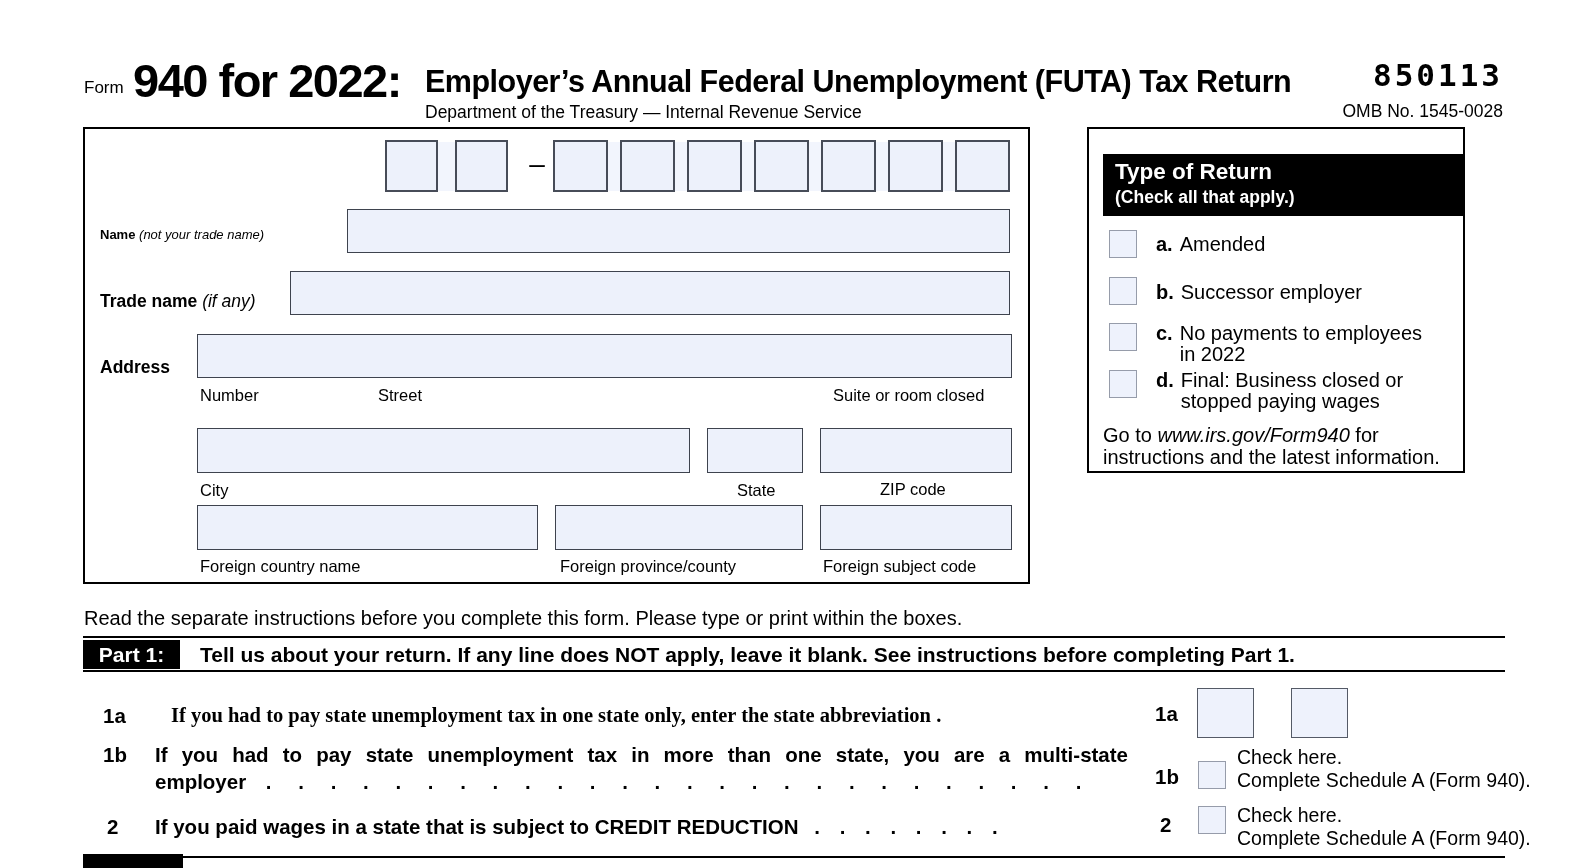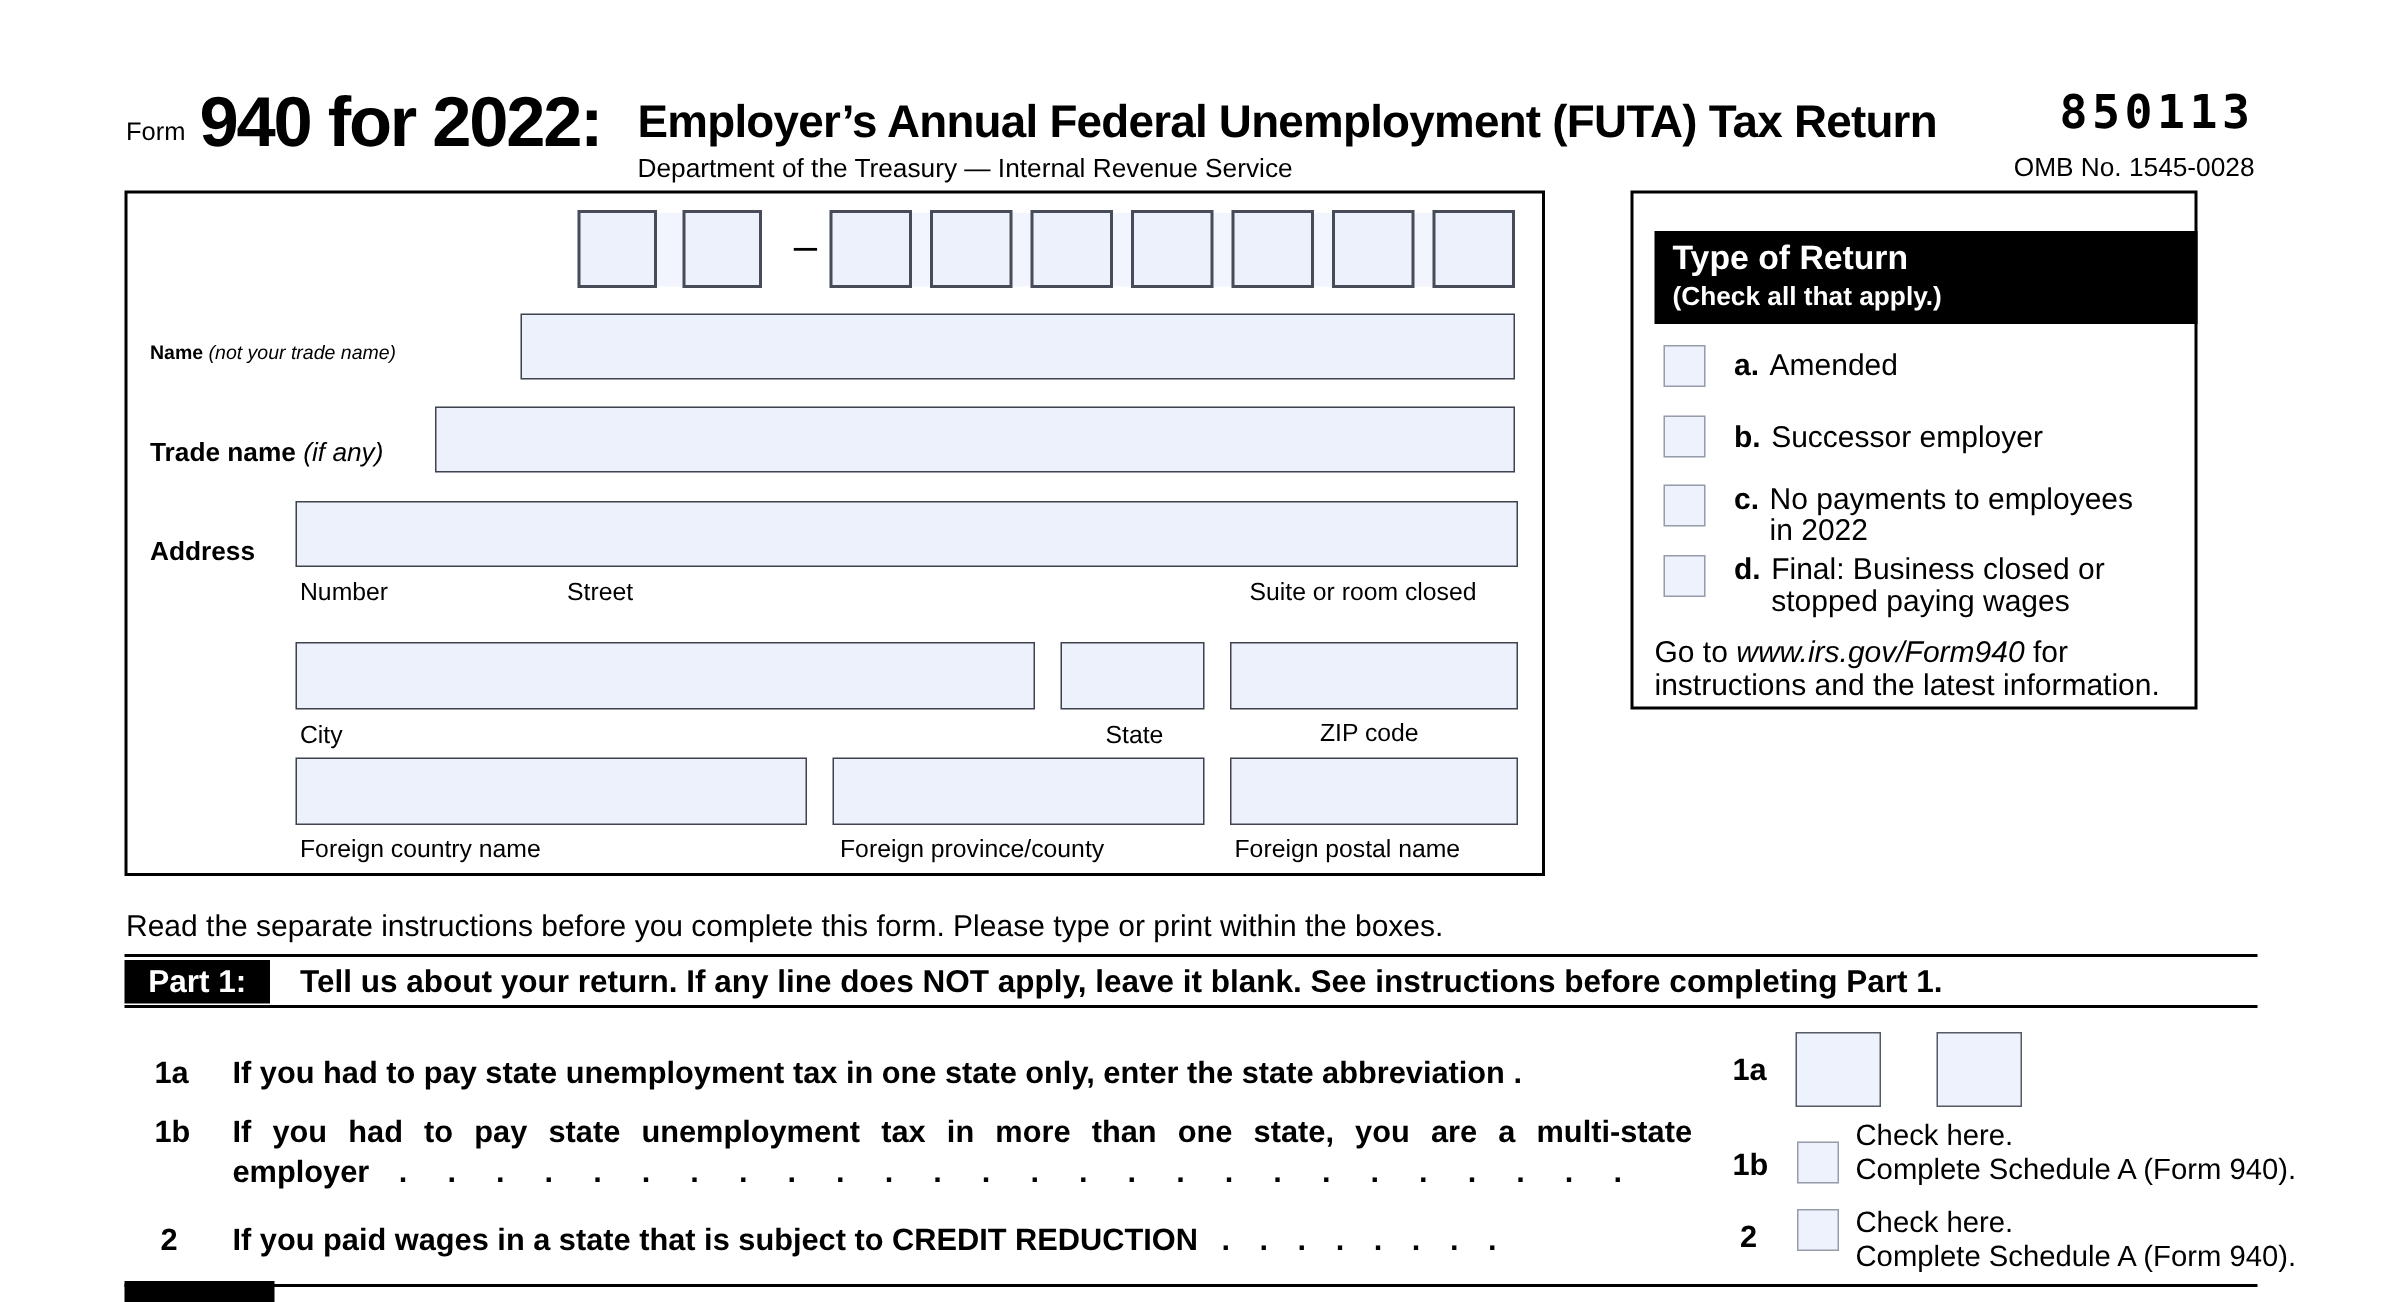--- a/index.html
+++ b/index.html
@@ -85,21 +85,21 @@
   <div class="fld thin" style="left:820px; top:428px; width:192px; height:45px;"></div>
   <span class="abs caption" style="left:200px; top:481px;">City</span>
   <span class="abs caption" style="left:737px; top:481px;">State</span>
   <span class="abs caption" style="left:880px; top:480px;">ZIP code</span>
 
   <div class="fld thin" style="left:197px; top:505px; width:341px; height:45px;"></div>
   <div class="fld thin" style="left:555px; top:505px; width:248px; height:45px;"></div>
   <div class="fld thin" style="left:820px; top:505px; width:192px; height:45px;"></div>
   <span class="abs caption" style="left:200px; top:557px;">Foreign country name</span>
   <span class="abs caption" style="left:560px; top:557px;">Foreign province/county</span>
-  <span class="abs caption" style="left:823px; top:557px;">Foreign postal name</span>
+  <span class="abs caption" style="left:823px; top:557px;">Foreign subject code</span>
 
   <div class="abs" style="left:1087px; top:127px; width:378px; height:346px; border:2px solid #000;"></div>
   <div class="band" style="left:1103px; top:154px; width:362px; height:62px; padding:5px 0 12px 12px;">
     <div style="font-size:22.5px; font-weight:bold;">Type of Return</div>
     <div style="font-size:17.5px; font-weight:bold; margin-top:2px;">(Check all that apply.)</div>
   </div>
 
   <div class="cb" style="left:1109px; top:230px; width:28px; height:28px;"></div>
   <div class="opt" style="left:1156px; top:234px;">
     <span class="letter">a.</span>
@@ -129,21 +129,21 @@
   </div>
 
   <span class="abs" style="left:84px; top:607px; font-size:20px;">Read the separate instructions before you complete this form. Please type or print within the boxes.</span>
 
   <div class="hline" style="left:83px; top:636px; width:1422px; height:1.5px;"></div>
   <div class="band" style="left:83px; top:640px; width:97px; height:29px; text-align:center; font-size:21px; font-weight:bold; line-height:29px;">Part 1:</div>
   <span class="abs" style="left:200px; top:643px; font-size:21px; font-weight:bold;">Tell us about your return. If any line does NOT apply, leave it blank. See instructions before completing Part 1.</span>
   <div class="hline" style="left:83px; top:670px; width:1422px; height:2px;"></div>
 
   <span class="abs stmt" style="left:103px; top:702px;">1a</span>
-  <span class="abs stmt" style="left:155px; top:702px;">If you had to pay state unemployment tax in one state only, enter the state abbreviation .</span>
+  <span class="abs stmt" style="left:171px; top:702px;font-family:Liberation Serif, serif;">If you had to pay state unemployment tax in one state only, enter the state abbreviation .</span>
   <span class="abs rightnum" style="left:1155px; top:702px;">1a</span>
   <div class="ansbox" style="left:1197px; top:688px; width:57px; height:50px;"></div>
   <div class="ansbox" style="left:1291px; top:688px; width:57px; height:50px;"></div>
 
   <span class="abs stmt" style="left:103px; top:741px;">1b</span>
   <div class="abs stmt justify1" style="left:155px; top:741px; width:973px;">If you had to pay state unemployment tax in more than one state, you are a multi-state</div>
   <div class="abs stmt" style="left:155px; top:768px;">
     <span>employer</span>
     <span class="dots1" style="margin-left:14px;">. . . . . . . . . . . . . . . . . . . . . . . . . .</span>
   </div>

